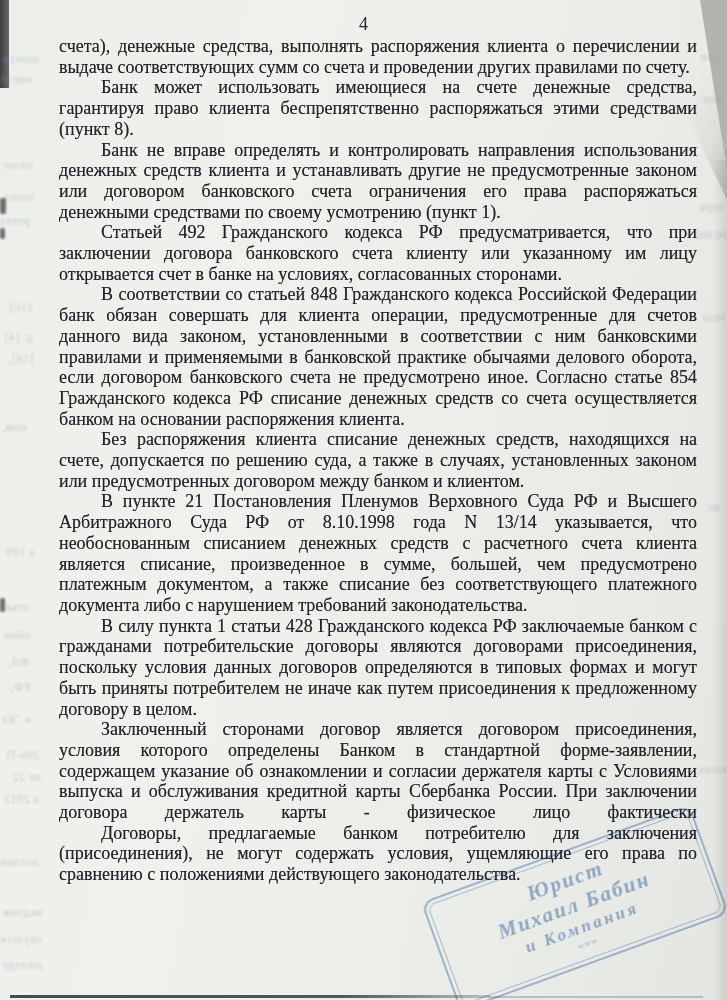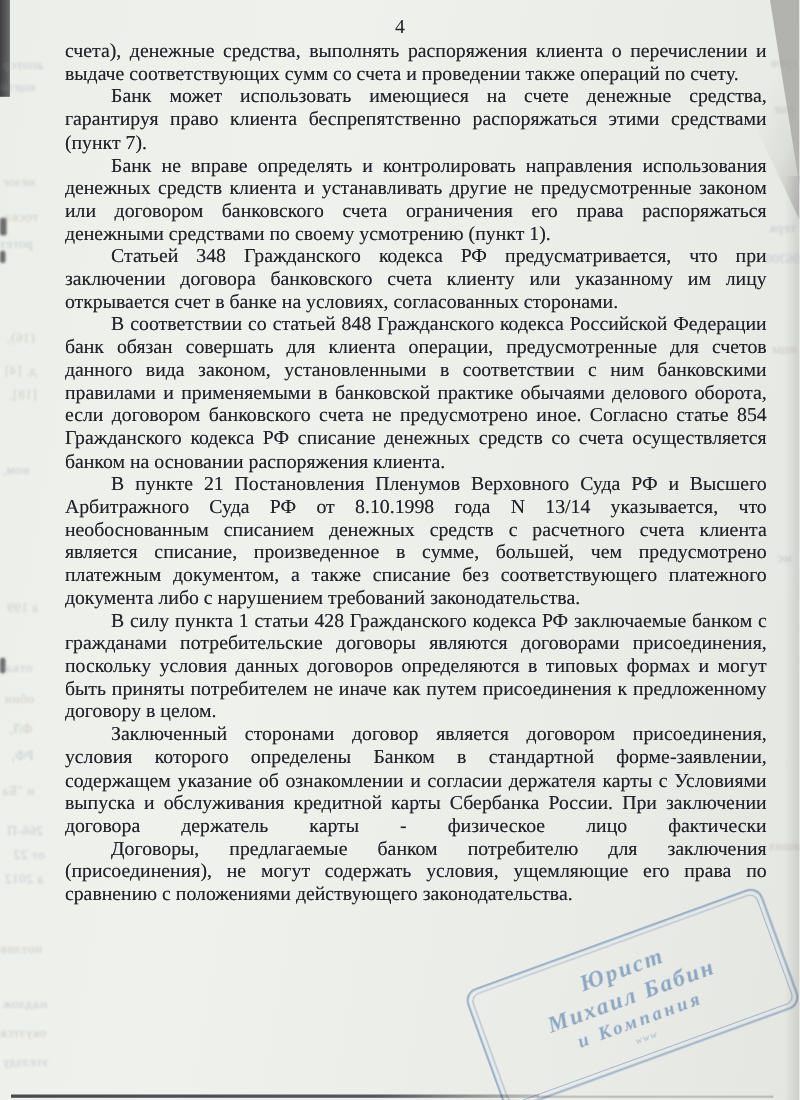--- a/index.html
+++ b/index.html
@@ -138,24 +138,25 @@
     <div class="stamp-inner">
       <div class="stamp-l1">Юрист</div>
       <div class="stamp-l2">Михаил Бабин</div>
       <div class="stamp-l3">и Компания</div>
       <div class="stamp-l4">www</div>
     </div>
   </div>
 
   <div class="body-text">
 
-  <p class="para noindent">счета), денежные средства, выполнять распоряжения клиента о перечислении и выдаче соответствующих сумм со счета и проведении также операций по счету.</p>
-      <p class="para">Банк может использовать имеющиеся на счете денежные средства, гарантируя право клиента беспрепятственно распоряжаться этими средствами (пункт 7).</p>
+  <p class="para noindent">счета), денежные средства, выполнять распоряжения клиента о перечислении и выдаче соответствующих сумм со счета и проведении других правилами по счету.</p>
+      <p class="para">Банк может использовать имеющиеся на счете денежные средства, гарантируя право клиента беспрепятственно распоряжаться этими средствами (пункт 8).</p>
       <p class="para">Банк не вправе определять и контролировать направления использования денежных средств клиента и устанавливать другие не предусмотренные законом или договором банковского счета ограничения его права распоряжаться денежными средствами по своему усмотрению (пункт 1).</p>
-      <p class="para">Статьей 348 Гражданского кодекса РФ предусматривается, что при заключении договора банковского счета клиенту или указанному им лицу открывается счет в банке на условиях, согласованных сторонами.</p>
+      <p class="para">Статьей 492 Гражданского кодекса РФ предусматривается, что при заключении договора банковского счета клиенту или указанному им лицу открывается счет в банке на условиях, согласованных сторонами.</p>
       <p class="para">В соответствии со статьей 848 Гражданского кодекса Российской Федерации банк обязан совершать для клиента операции, предусмотренные для счетов данного вида законом, установленными в соответствии с ним банковскими правилами и применяемыми в банковской практике обычаями делового оборота, если договором банковского счета не предусмотрено иное. Согласно статье 854 Гражданского кодекса РФ списание денежных средств со счета осуществляется банком на основании распоряжения клиента.</p>
+      <p class="para">Без распоряжения клиента списание денежных средств, находящихся на счете, допускается по решению суда, а также в случаях, установленных законом или предусмотренных договором между банком и клиентом.</p>
       <p class="para">В пункте 21 Постановления Пленумов Верховного Суда РФ и Высшего Арбитражного Суда РФ от 8.10.1998 года N 13/14 указывается, что необоснованным списанием денежных средств с расчетного счета клиента является списание, произведенное в сумме, большей, чем предусмотрено платежным документом, а также списание без соответствующего платежного документа либо с нарушением требований законодательства.</p>
       <p class="para">В силу пункта 1 статьи 428 Гражданского кодекса РФ заключаемые банком с гражданами потребительские договоры являются договорами присоединения, поскольку условия данных договоров определяются в типовых формах и могут быть приняты потребителем не иначе как путем присоединения к предложенному договору в целом.</p>
       <p class="para continued">Заключенный сторонами договор является договором присоединения, условия которого определены Банком в стандартной форме-заявлении, содержащем указание об ознакомлении и согласии держателя карты с Условиями выпуска и обслуживания кредитной карты Сбербанка России. При заключении договора держатель карты - физическое лицо фактически</p>
       <p class="para">Договоры, предлагаемые банком потребителю для заключения (присоединения), не могут содержать условия, ущемляющие его права по сравнению с положениями действующего законодательства.</p>
     </div>
 
 </div>
 
 </body></html>

